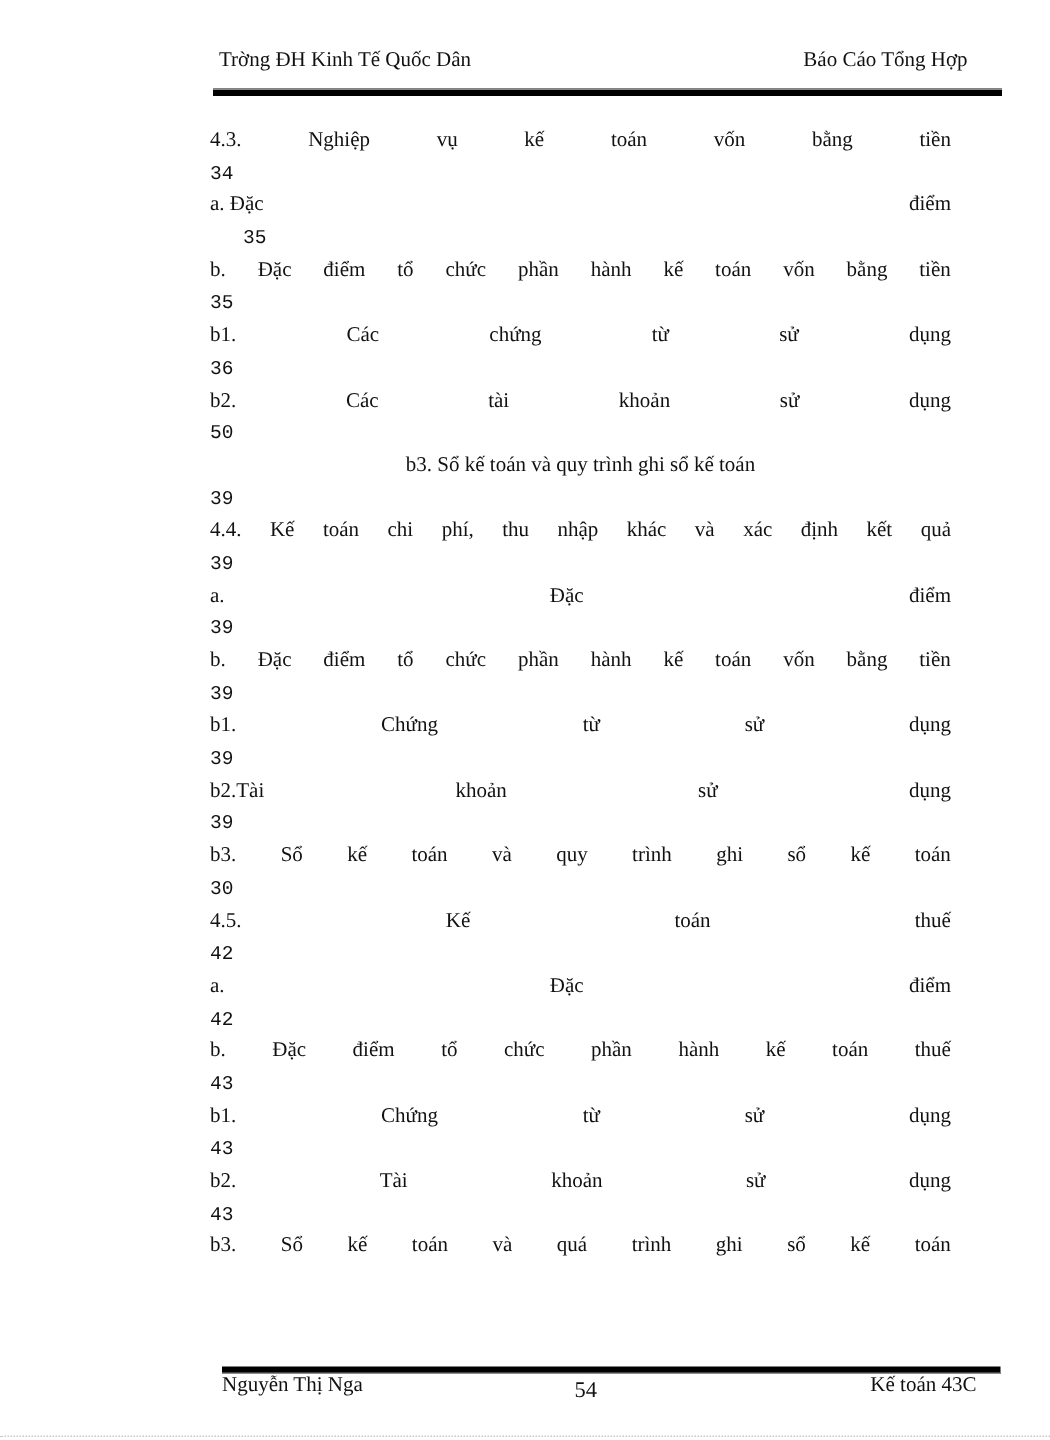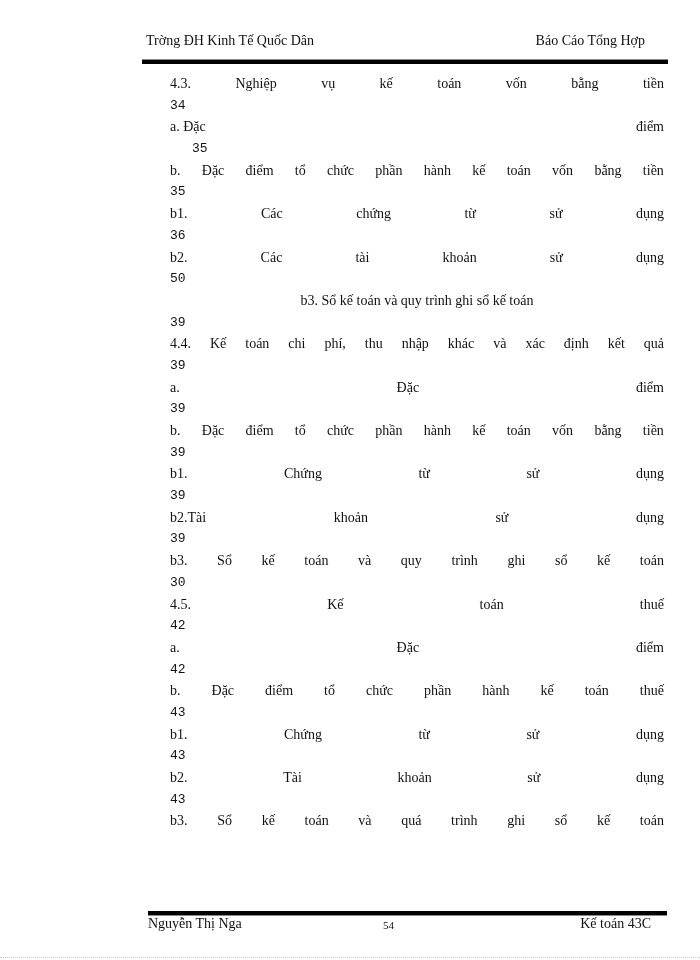--- a/index.html
+++ b/index.html
@@ -13,37 +13,37 @@
       position: absolute; left: 146px; top: 30px; width: 503px; height: 24px;
       font-size: 14px;
     }
     .header .left { position: absolute; left: 0; top: 3px; }
     .header .right { position: absolute; right: 4px; top: 3px; }
     .header-rule {
       position: absolute; left: 142px; top: 59px; width: 526px; height: 5px;
       border-top: 1px solid #8a8a8a; background: #000;
       box-sizing: border-box;
     }
-    .toc { position: absolute; left: 140px; top: 73px; width: 494px; margin-left: 30px; }
+    .toc { position: absolute; left: 140px; top: 83px; width: 494px; }
     .toc-entry { font-size: 14px; line-height: 21.7px; }
     .toc-line {
       display: flex; justify-content: space-between; white-space: nowrap;
       height: 21.7px;
     }
     .toc-line.left { justify-content: center; gap: 4px; }
     .toc-line span { display: inline-block; }
     .toc-page { height: 21.7px; font-family: Liberation Mono, monospace; font-size: 13px; }
     .toc-page.indent { padding-left: 22px; }
     .footer-rule {
       position: absolute; left: 148px; top: 911px; width: 519px; height: 5px;
       background: #000; border-bottom: 1px solid #8a8a8a; box-sizing: border-box;
     }
     .footer { position: absolute; left: 148px; top: 916px; width: 503px; height: 22px; font-size: 14px; }
     .footer .left { position: absolute; left: 0; top: 0; }
-    .footer .center { position: absolute; left: 235px; top: 3px; font-size: 11px; }
+    .footer .center { position: absolute; left: 235px; top: 3px; font-size: 15px; }
     .footer .right { position: absolute; right: 0; top: 0; }
     .page-edge {
       position: absolute; left: 0; top: 957px; width: 700px; height: 0;
       border-top: 1px dotted #c8c8c8;
     }
   </style>
 </head>
 <body>
 
 <div class="page">

